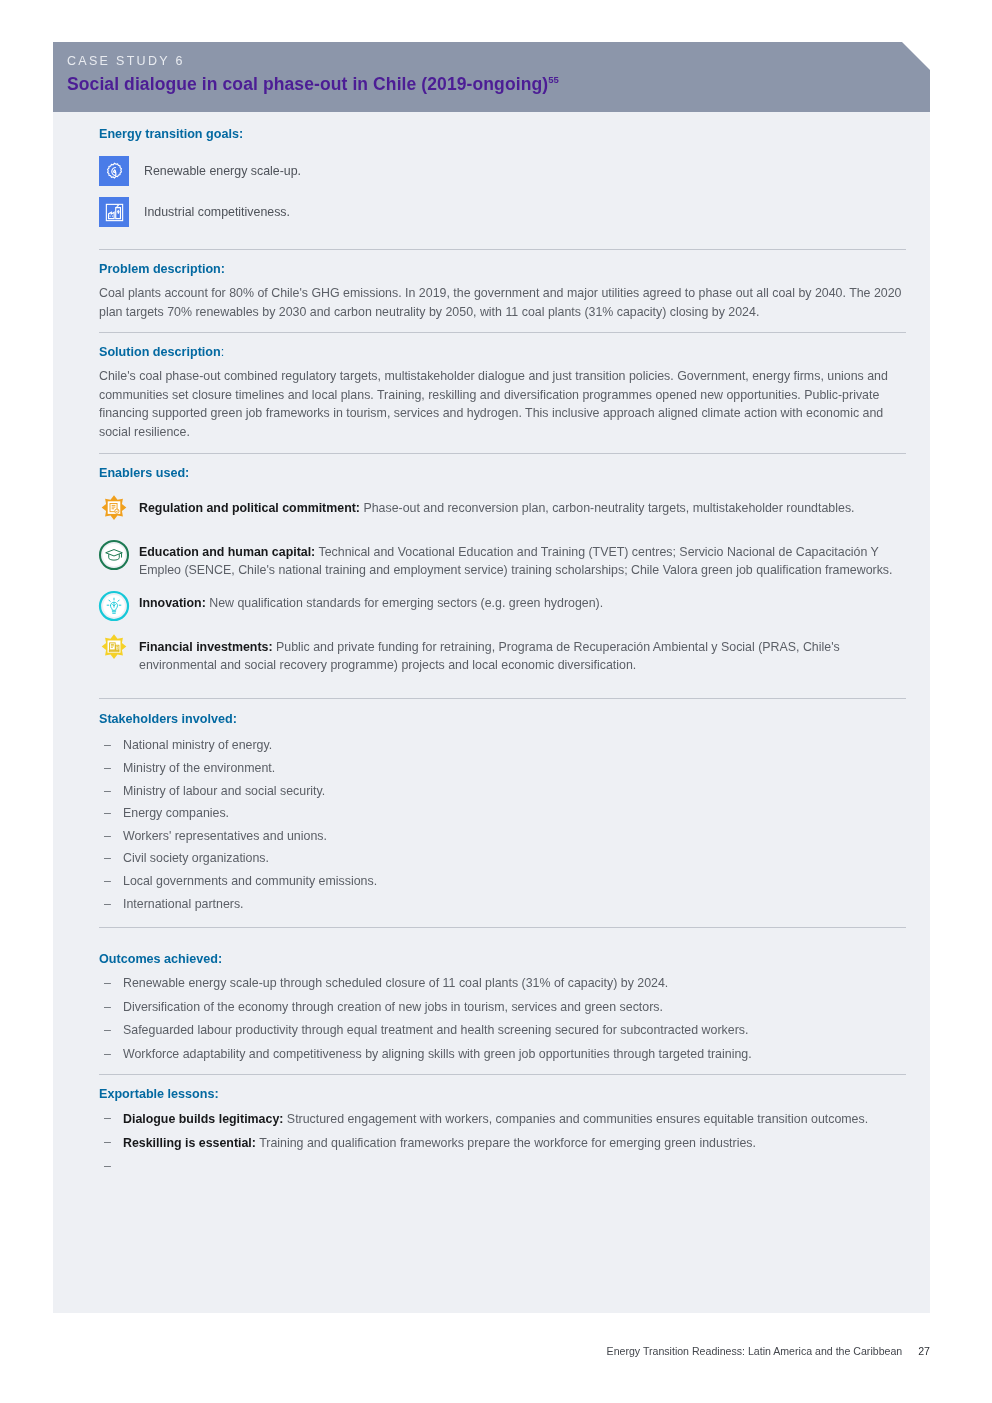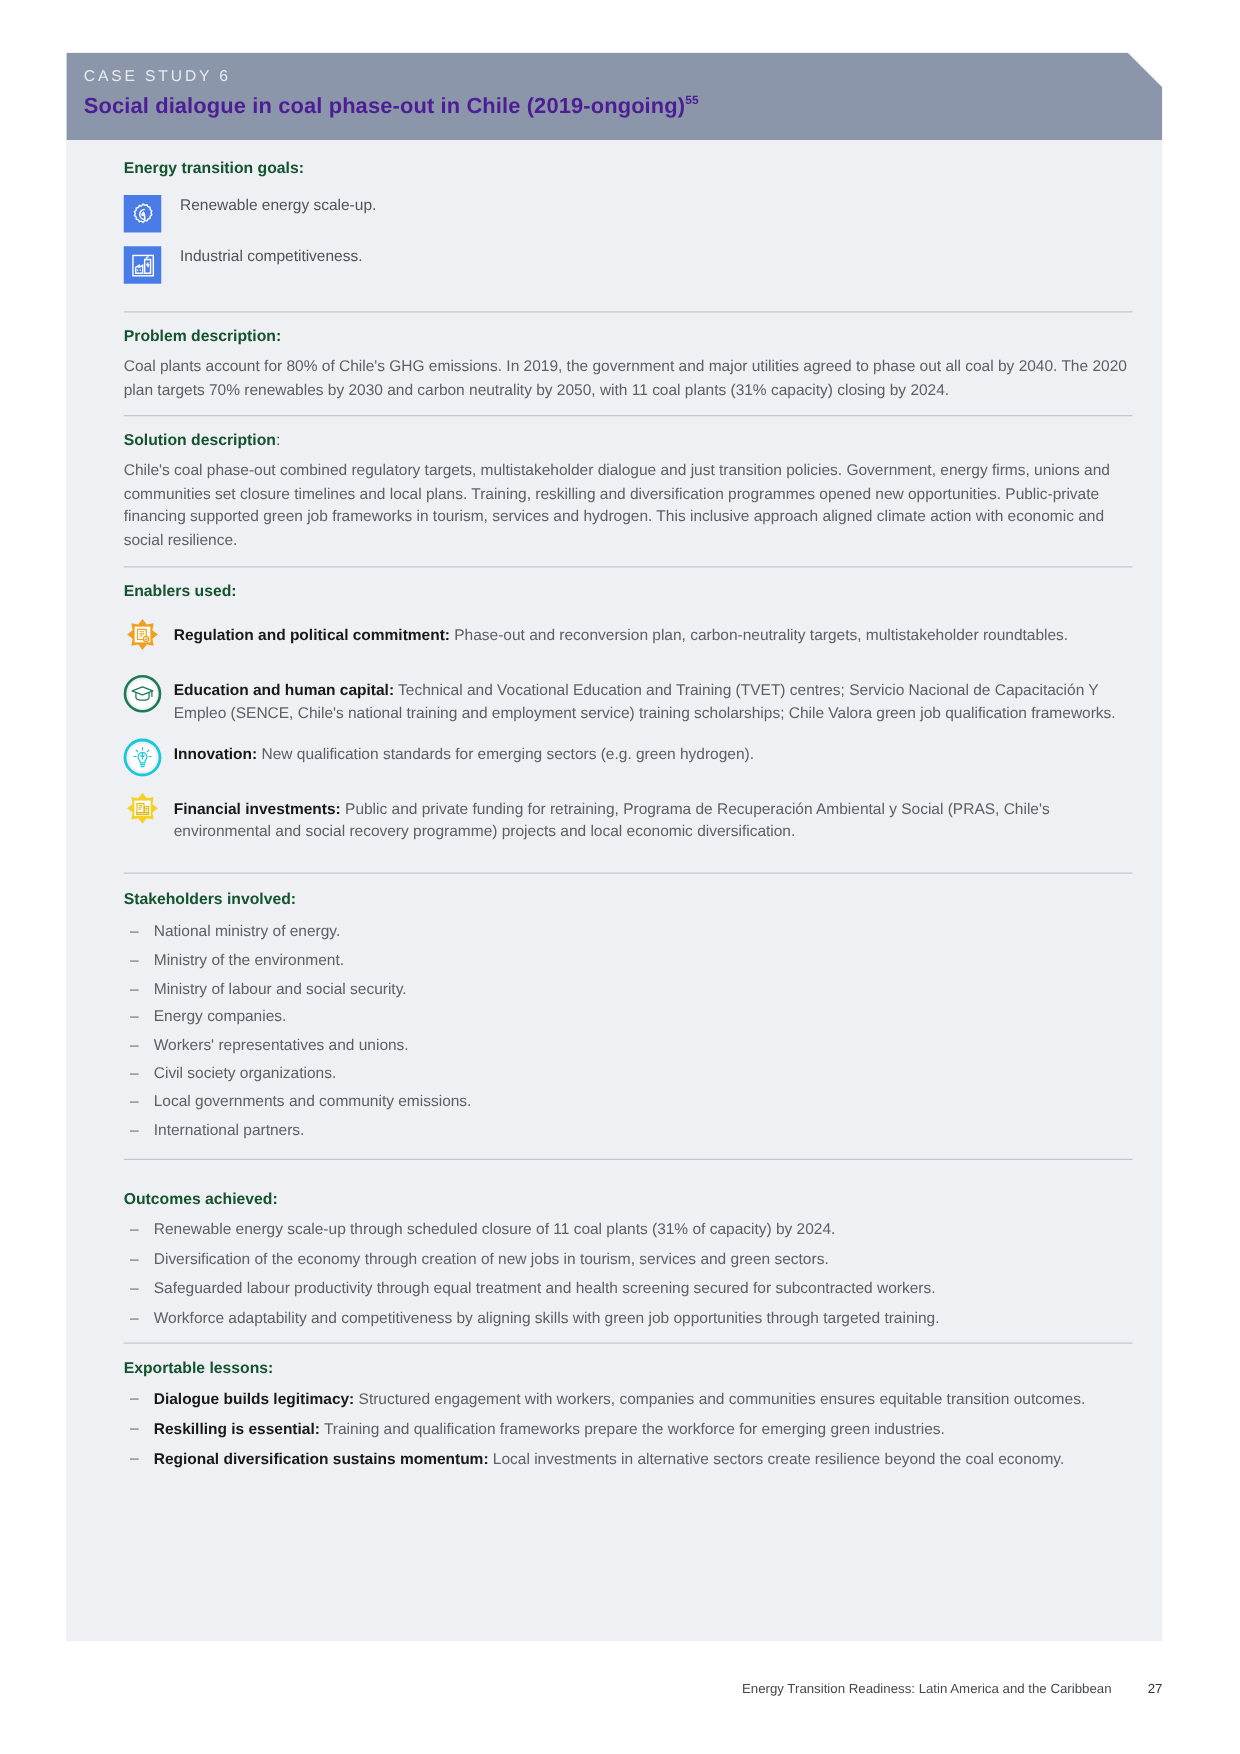--- a/index.html
+++ b/index.html
@@ -71,21 +71,21 @@
     background: #eef0f4;
     box-sizing: border-box;
     padding: 0 24px 0 46px;
   }
 
   
   .section { position: relative; }
   .sec-head {
     font-size: 12.6px;
     font-weight: 700;
-    color: #14532d;
+    color: #0369a1;
     line-height: 17px;
     margin: 0;
   }
   .body-text {
     font-size: 12.4px;
     color: #5b5f66;
     line-height: 18.6px;
     margin: 0;
   }
   .divider {
@@ -93,21 +93,21 @@
     background: #c2c6ce;
     width: 100%;
     margin: 0;
   }
 
   
   #goals { padding-top: 14px; }
   #goals .sec-head { margin-bottom: 13px; }
   .goal-row {
     display: flex;
-    align-items: flex-start;
+    align-items: center;
     margin-bottom: 11px;
   }
   .goal-icon {
     width: 30px; height: 30px;
     background: #4a7ce8;
     flex: 0 0 30px;
     margin-right: 15px;
     display: flex;
     align-items: center;
     justify-content: center;
@@ -195,21 +195,21 @@
   #footer {
     position: absolute;
     right: 62px;
     top: 1345px;
     font-size: 10.6px;
     color: #44474d;
     white-space: nowrap;
   }
   #footer .pg {
     font-weight: 400;
-    margin-left: 29px;
+    margin-left: 16px;
     color: #2e3136;
   }
 </style>
 </head>
 <body>
 
 <div id="page">
 
   <div id="case-header">
     <div class="case-kicker">CASE STUDY 6</div>
@@ -412,21 +412,20 @@
         <li class="bullet-li">
             <span class="dash">–</span>
             <span class="bullet-txt"><b>Dialogue builds legitimacy:</b><span> Structured engagement with workers, companies and communities ensures equitable transition outcomes.</span></span>
           </li>
         <li class="bullet-li">
             <span class="dash">–</span>
             <span class="bullet-txt"><b>Reskilling is essential:</b><span> Training and qualification frameworks prepare the workforce for emerging green industries.</span></span>
           </li>
         <li class="bullet-li">
             <span class="dash">–</span>
-            <span class="bullet-txt"><b>Regional diversification sustains momentum:</b><span> Local investments in alternative sectors create resilience beyond the coal economy.</span></span>
           </li>
       </ul>
     </div>
 
   </div>
 
   <div id="footer">
     <span>Energy Transition Readiness: Latin America and the Caribbean</span><span class="pg">27</span>
   </div>
 

